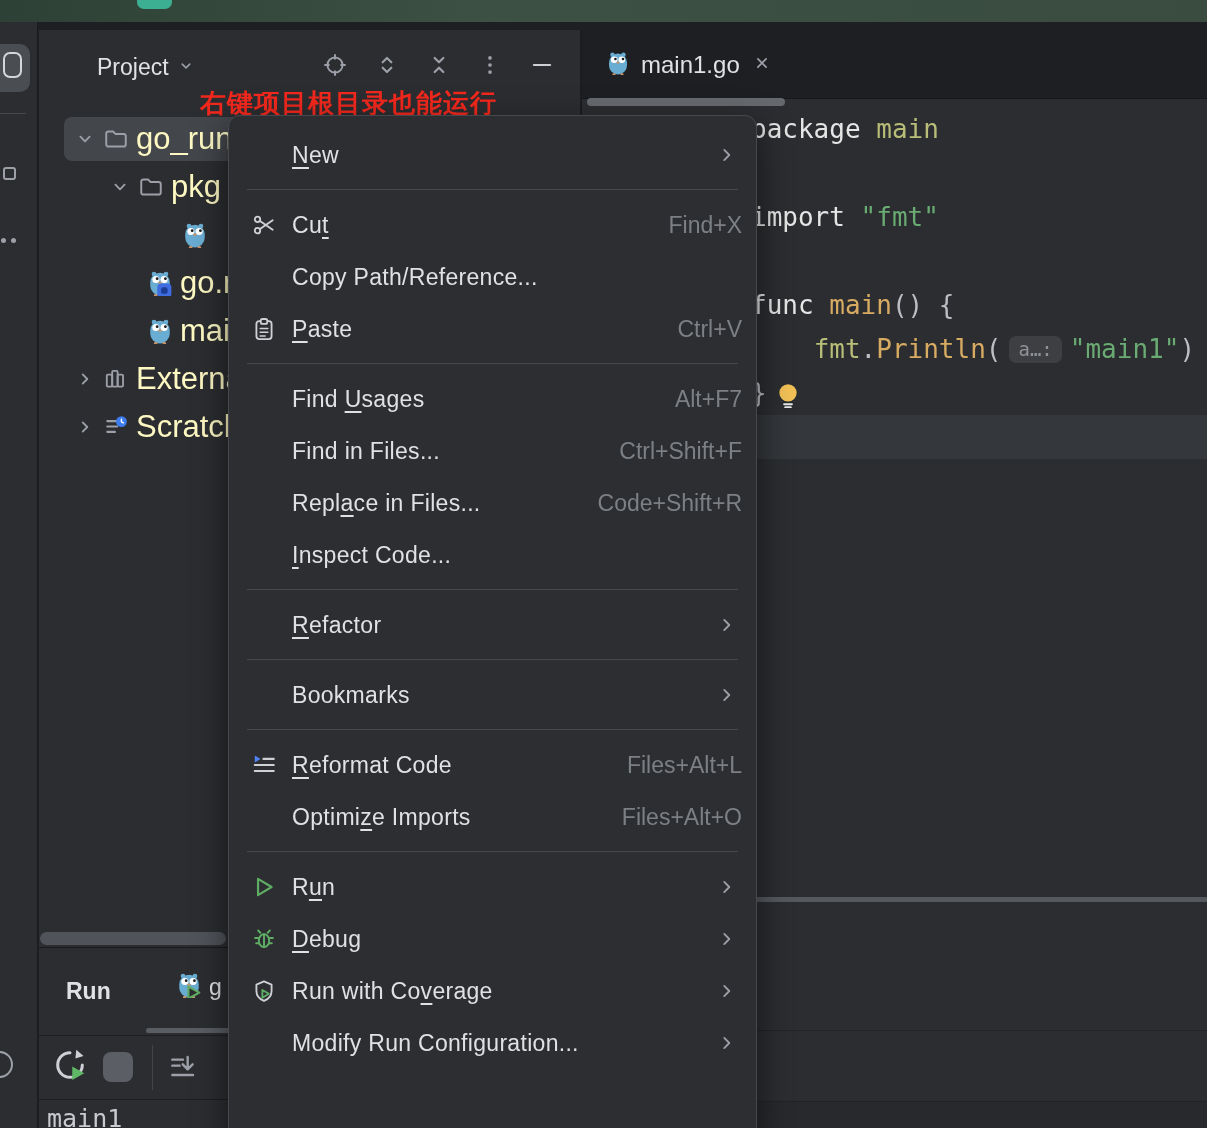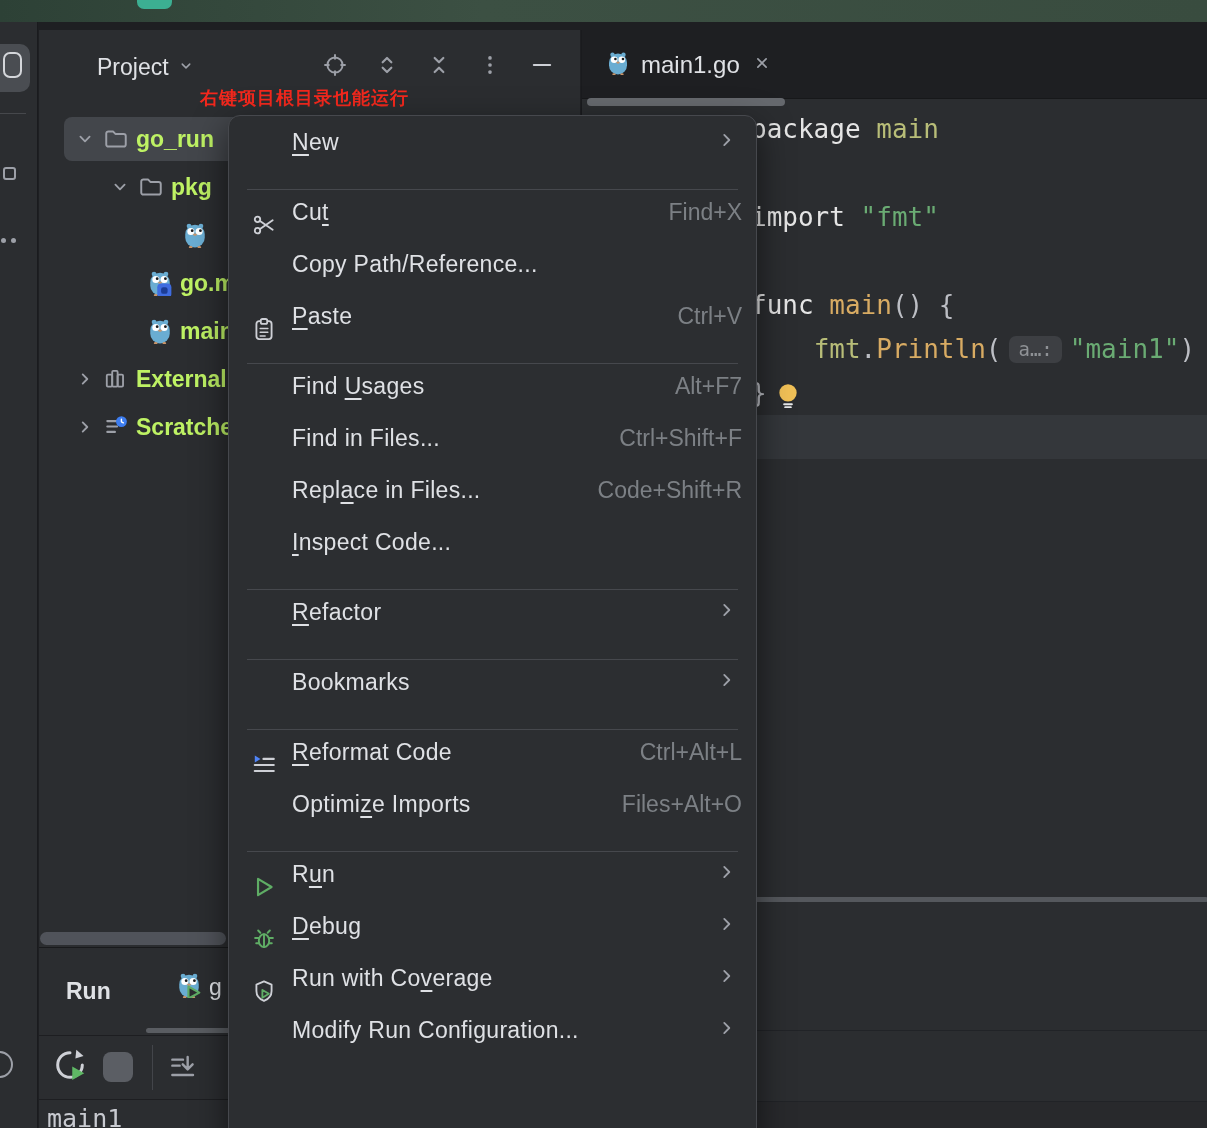--- a/index.html
+++ b/index.html
@@ -25,28 +25,28 @@
   .stripe-sq { position:absolute; left:3px; top:145px; width:13px; height:13px;
     border:2px solid #9da0a8; border-radius:3px; }
   .stripe-dot { position:absolute; width:5px; height:5px; border-radius:50%; background:#9da0a8; top:216px; }
   .stripe-circle { position:absolute; left:-14px; top:1029px; width:27px; height:27px;
     border:2px solid #9da0a8; border-radius:50%; }
   
   .project { position:absolute; left:39px; top:30px; width:541px; height:917px; background:#2b2d30; }
   .proj-title { position:absolute; left:26px; top:24px; font-size:23px; font-weight:400;
     color:#dfe1e5; display:flex; align-items:center; gap:8px;margin-left:32px; }
   .ph-ic { position:absolute; top:22px; width:26px; height:26px; }
-  .annotation { position:absolute; left:161px; top:56px; font-size:18px; font-weight:700;
+  .annotation { position:absolute; left:161px; top:56px; font-size:26px; font-weight:700;
     color:#f3281d; letter-spacing:1px; white-space:nowrap; z-index:3; }
   .tree { position:absolute; left:0; top:85px; right:0; }
   .trow { position:relative; height:48px; display:flex; align-items:center; gap:7px; }
   .trow .selbg { position:absolute; left:25px; top:2px; width:480px; height:44px;
     background:#43464b; border-radius:8px; }
   .trow > * { position:relative; }
-  .tlabel { font-size:23px; color:#bef264; white-space:nowrap;font-weight:bold; }
+  .tlabel { font-size:31px; color:#fef9c3; white-space:nowrap; }
   .proj-hscroll { position:absolute; left:1px; top:902px; width:186px; height:13px;
     background:#50535a; border-radius:7px; }
   
   .runwin { position:absolute; left:39px; top:947px; width:541px; height:181px;
     background:#2b2d30; border-top:1px solid #191a1c; }
   .run-title { position:absolute; left:27px; top:30px; font-size:23px; font-weight:600; }
   .run-tab { position:absolute; left:137px; top:24px; display:flex; align-items:center; gap:7px; }
   .run-tab .tl { font-size:23px; color:#dfe1e5; }
   .run-underline { position:absolute; left:107px; top:80px; width:125px; height:5px;
     background:#5a5d62; border-radius:3px; }
@@ -81,21 +81,21 @@
   .ed-hscroll { position:absolute; left:170px; top:867px; width:456px; height:5px;
     background:#55585d; border-radius:3px; }
   
   .bottomright { position:absolute; left:581px; top:947px; width:626px; height:181px; background:#2b2d30; }
   .br-line1 { position:absolute; left:0; top:83px; width:100%; height:1px; background:#212327; }
   .br-line2 { position:absolute; left:0; top:154px; width:100%; height:27px; background:#28292c; border-top:1px solid #212327; }
   
   .menu { position:absolute; left:228px; top:115px; width:529px; height:1030px;
     background:#2c2e31; border:1px solid #46484d; border-radius:12px;
     box-shadow:0 12px 34px rgba(0,0,0,.55); padding-top:13px; z-index:10; }
-  .mi { height:52px; display:flex; }
+  .mi { height:52px; display:flex; align-items:center; }
   .mi .ic { width:34px; margin-left:18px; display:flex; justify-content:center; align-items:center; }
   .mi .lbl { font-size:23px; color:#dfe1e5; margin-left:11px; letter-spacing:.3px; white-space:nowrap; }
   .mn { text-decoration:underline; text-underline-offset:4px; }
   .mi .sc { margin-left:auto; margin-right:14px; color:#7c8085; font-size:23px; }
   .mi .arr { margin-left:auto; margin-right:18px; display:flex; }
   .msep { height:1px; background:#46484d; margin:8px 18px 9px 18px; }
 </style>
 </head>
 <body>
 
@@ -412,21 +412,21 @@
     </div>
     <div class="msep"></div>
     <div class="mi">
       <span class="ic">
         <svg width="26" height="26" viewBox="0 0 24 24" xmlns="http://www.w3.org/2000/svg">
           <path d="M3.5 3.2 L8.8 6.4 3.5 9.6 Z" fill="#4f84f7"></path>
           <path d="M11.5 6.4 H21 M3.5 12 H21 M3.5 17.5 H21" stroke="#ced0d6" stroke-width="2" stroke-linecap="round" stroke-linejoin="round" fill="none"></path>
         </svg>
       </span>
       <span class="lbl"><span class="mn">R</span>eformat Code</span>
-      <span class="sc">Ctrl+Alt+L</span>
+      <span class="sc">Files+Alt+L</span>
     </div>
     <div class="mi">
       <span class="ic"></span>
       <span class="lbl">Optimi<span class="mn">z</span>e Imports</span>
       <span class="sc">Files+Alt+O</span>
     </div>
     <div class="msep"></div>
     <div class="mi">
       <span class="ic">
         <svg width="26" height="26" viewBox="0 0 24 24" xmlns="http://www.w3.org/2000/svg">

